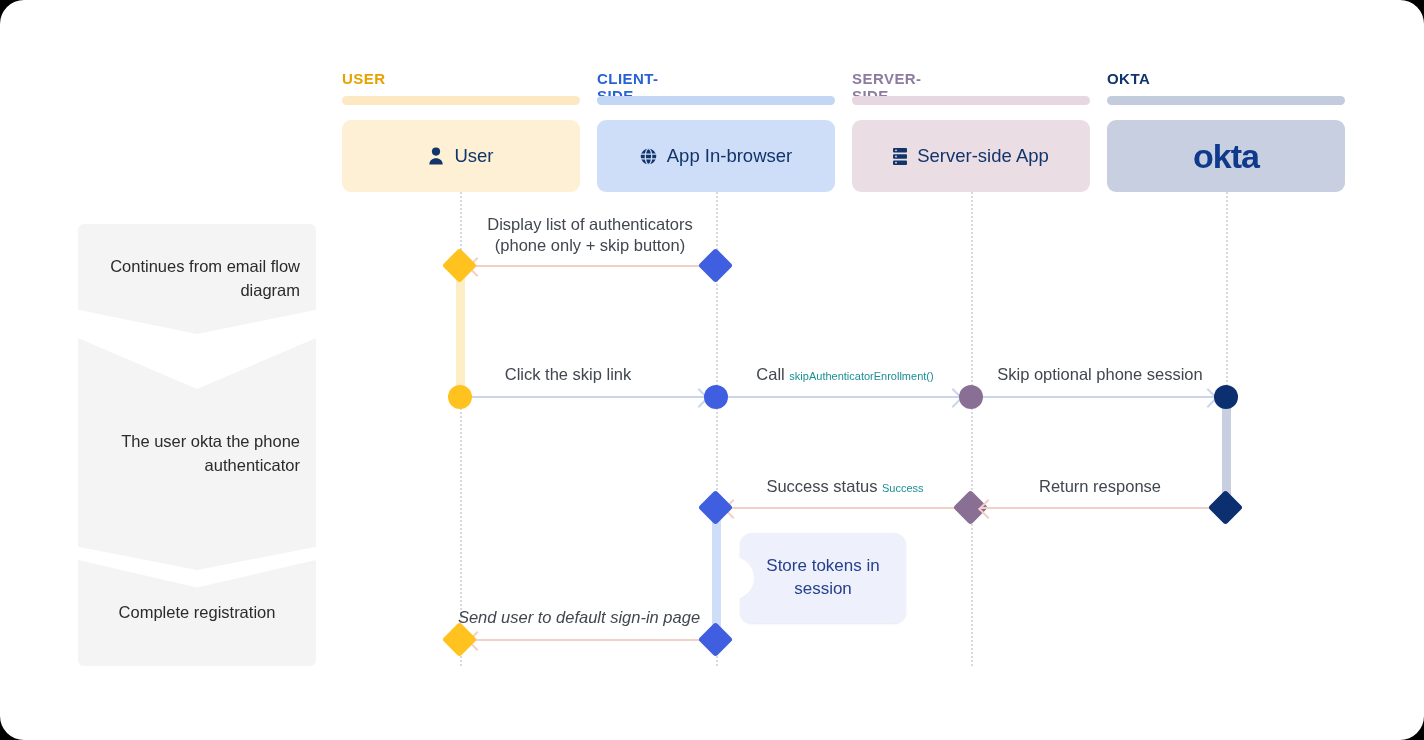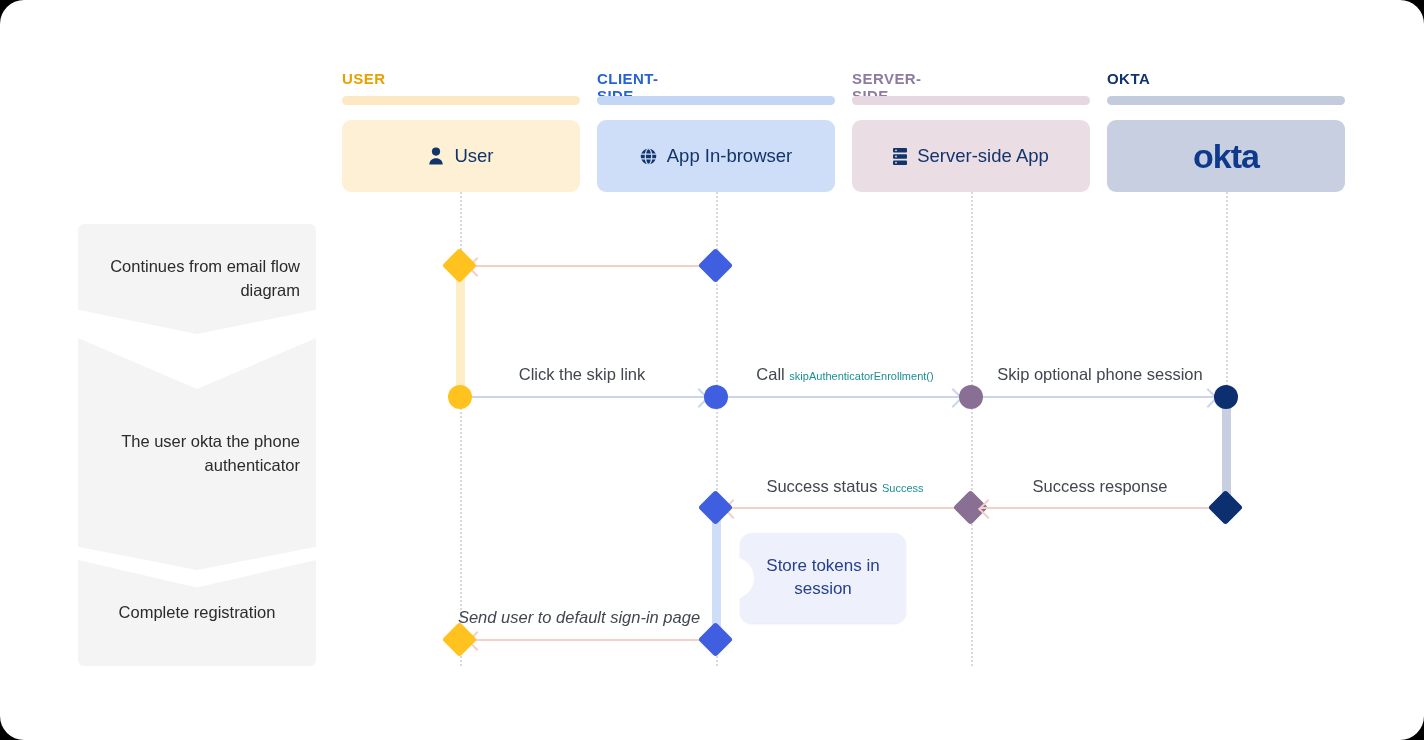--- a/index.html
+++ b/index.html
@@ -218,28 +218,32 @@
   <div class="colgroup">
     <div class="col-kicker" style="left:1107px; top:70px; color:#11346b;">OKTA</div>
     <div class="col-rail" style="left:1107px; top:96px; width:238px; background:#c3ccdd;"></div>
     <div class="col-box" style="left:1107px; top:120px; width:238px; background:#c7cfe0;">
       <span class="okta-word">okta</span>
     </div>
     <div class="lifeline" style="left:1226px; top:192px; height:330px;"></div>
     <div class="activation" style="left:1222px; top:394px; height:116px; background:#c7cfe0;"></div>
   </div>
 
+  <div class="msg two-line" style="left:462px; top:214px; width:256px;">
+    <span>Display list of authenticators</span><br>
+    <span>(phone only + skip button)</span>
+  </div>
   <div class="arrow left" style="left:470px; top:265px; width:236px;">
     <div class="shaft" style="background:#f3cfc9;"></div>
     <div class="head" style="border-color:#f3cfc9;"></div>
   </div>
   <div class="node diamond" style="left:447px; top:253px; width:25px; height:25px; background:#ffc21f;"></div>
   <div class="node diamond" style="left:703px; top:253px; width:25px; height:25px; background:#3f5ee0;"></div>
 
-  <div class="msg" style="left:454px; top:364px; width:256px;">
+  <div class="msg" style="left:440px; top:364px; width:256px;">
     <span>Click the skip link</span>
   </div>
   <div class="arrow right" style="left:472px; top:396px; width:234px;">
     <div class="shaft" style="background:#ccd6ea;"></div>
     <div class="head" style="border-color:#ccd6ea;"></div>
   </div>
   <div class="node circle" style="left:448px; top:385px; width:24px; height:24px; background:#ffc21f;"></div>
 
   <div class="msg" style="left:717px; top:364px; width:256px;">
     <span>Call </span><span class="code">skipAuthenticatorEnrollment()</span>
@@ -264,21 +268,21 @@
     <span>Success status </span><span class="code">Success</span>
   </div>
   <div class="arrow left" style="left:726px; top:507px; width:232px;">
     <div class="shaft" style="background:#f3cfc9;"></div>
     <div class="head" style="border-color:#f3cfc9;"></div>
   </div>
   <div class="node diamond" style="left:703px; top:495px; width:25px; height:25px; background:#3f5ee0;"></div>
   <div class="node diamond" style="left:958px; top:495px; width:25px; height:25px; background:#8a6f94;"></div>
 
   <div class="msg" style="left:972px; top:476px; width:256px;">
-    <span>Success response</span>
+    <span>Return response</span>
   </div>
   <div class="arrow left" style="left:981px; top:507px; width:232px;">
     <div class="shaft" style="background:#f3cfc9;"></div>
     <div class="head" style="border-color:#f3cfc9;"></div>
   </div>
   <div class="node diamond" style="left:1213px; top:495px; width:25px; height:25px; background:#0b2f6f;"></div>
 
   <div class="note" style="left:740px; top:533px; width:166px; height:90px;text-align:center;">
     <div>
       <span>Store tokens in</span><br>

